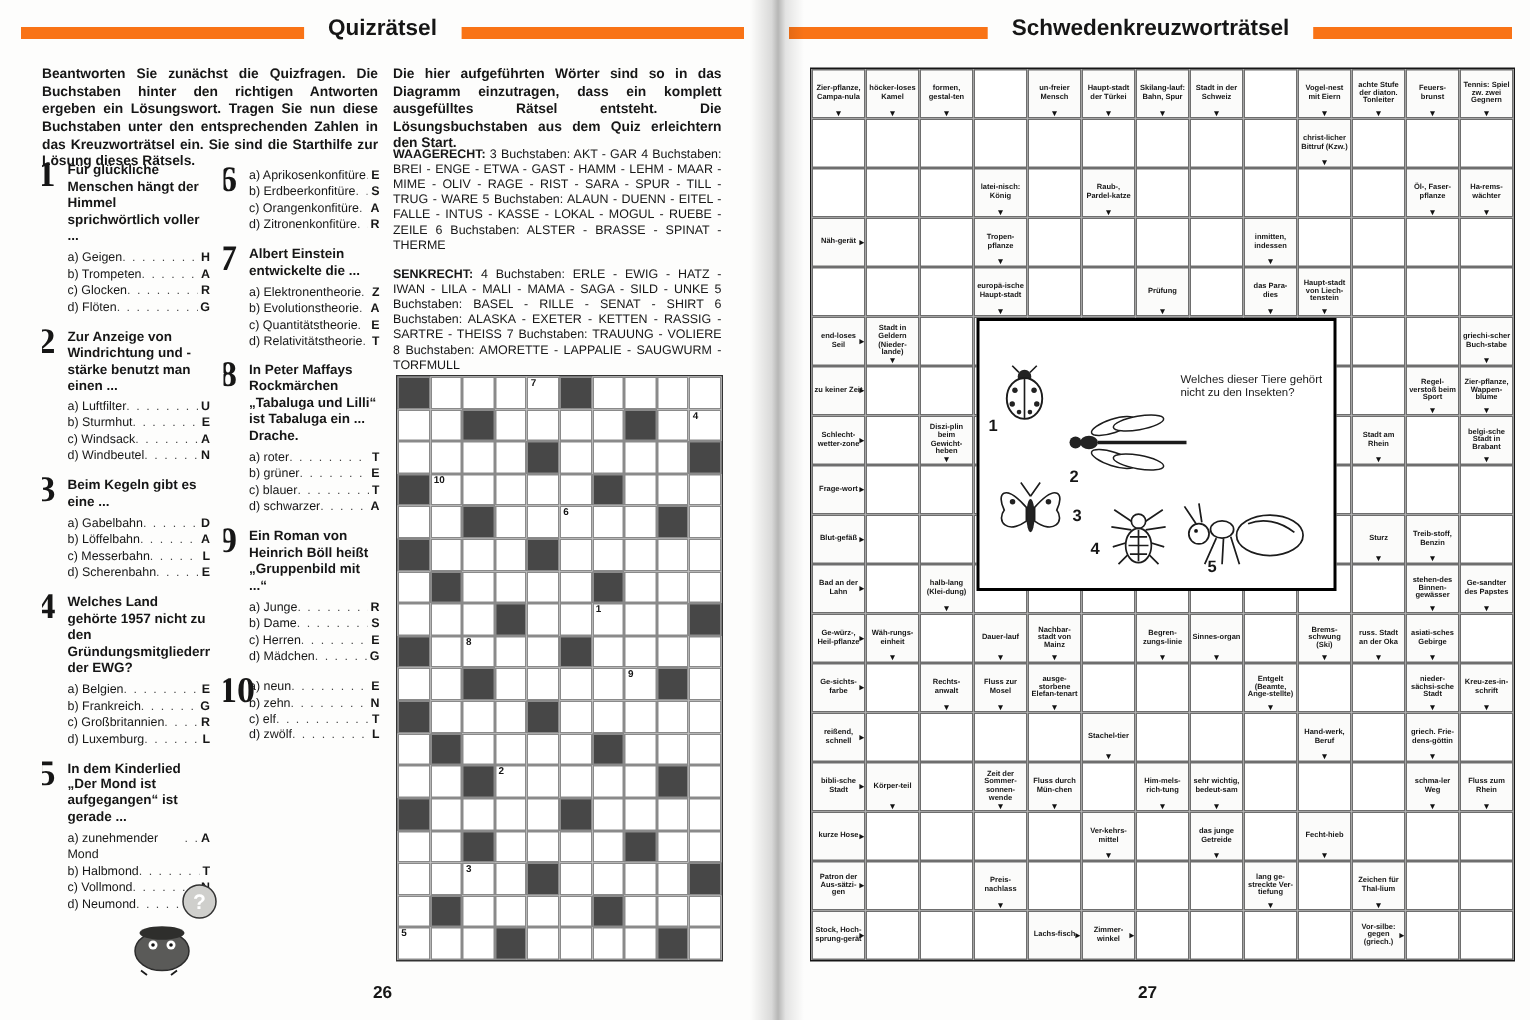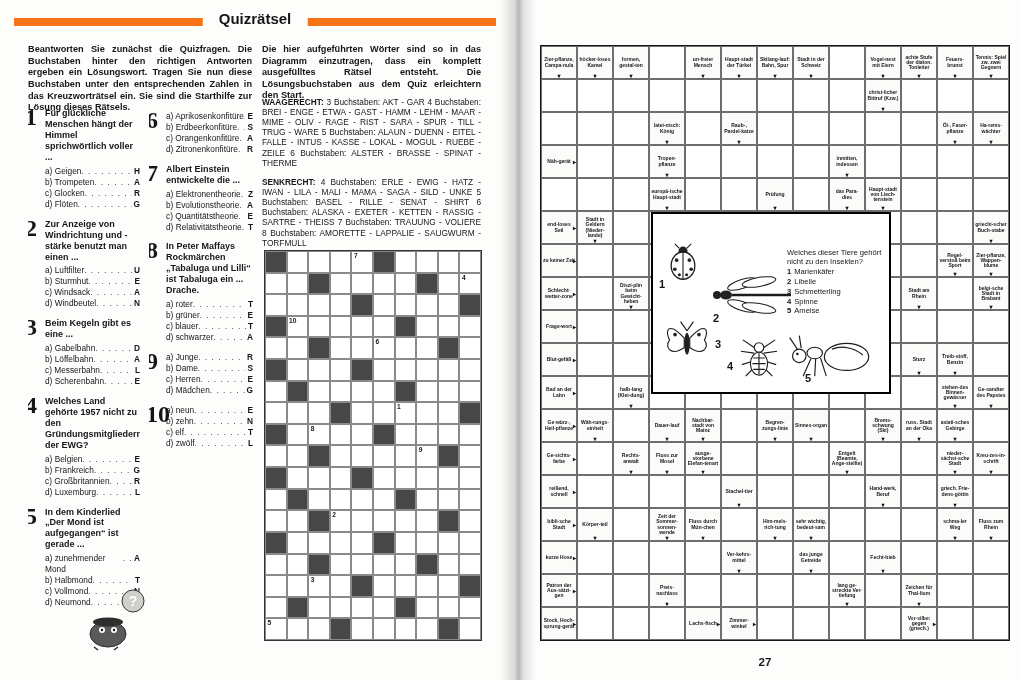--- a/index.html
+++ b/index.html
@@ -298,20 +298,21 @@
           </div>
           <div class="opt">
             <span class="t">d) schwarzer</span>
             <span class="dots"></span>
             <span class="letter">A</span>
           </div>
         </div>
       </div>
       <div class="question">
         <span class="qnum">9</span>
+        <div class="qtext">Ein Roman von Heinrich Böll heißt „Gruppenbild mit ...“</div>
         <div class="opts">
           <div class="opt">
             <span class="t">a) Junge</span>
             <span class="dots"></span>
             <span class="letter">R</span>
           </div>
           <div class="opt">
             <span class="t">b) Dame</span>
             <span class="dots"></span>
             <span class="letter">S</span>
@@ -565,37 +566,34 @@
       <ellipse cx="24" cy="46" rx="18" ry="13" fill="#5a5a58" stroke="#2c2c2c"></ellipse>
       <ellipse cx="24" cy="34" rx="15" ry="4.5" fill="#2e2e2c"></ellipse>
       <circle cx="18" cy="42" r="3" fill="#fff"></circle>
         <circle cx="30" cy="42" r="3" fill="#fff"></circle>
       <circle cx="18" cy="42" r="1.2" fill="#111"></circle>
         <circle cx="30" cy="42" r="1.2" fill="#111"></circle>
       <path d="M10 59 L14 62 M34 59 L30 62" class="ln"></path>
     </svg>
   </div>
 
+  <div class="page-number">26</div>
 </div>
 
 <div class="page" id="right-page">
+  <div class="header-bar">
+    <span class="header-title">Schwedenkreuzworträtsel</span>
+  </div>
 
   <div id="swedish-grid">
 
     <div id="tierquiz">
 
       <div id="tq-text">
         <div>Welches dieser Tiere gehört nicht zu den Insekten?</div>
-        <div id="tq-options">
-            <div class="tq-opt"><b>1</b><span>Marienkäfer</span></div>
-            <div class="tq-opt"><b>2</b><span>Libelle</span></div>
-            <div class="tq-opt"><b>3</b><span>Schmetterling</span></div>
-            <div class="tq-opt"><b>4</b><span>Spinne</span></div>
-            <div class="tq-opt"><b>5</b><span>Ameise</span></div>
-          </div>
       </div>
 
       <div class="animal" style="left:10px;top:28px;">
         <svg width="40" height="40" viewBox="0 0 44 44">
           <path d="M18 7 L13 2 M26 7 L31 2" class="ln"></path>
           <circle cx="22" cy="10" r="5" fill="#222"></circle>
           <ellipse cx="22" cy="26" rx="13" ry="15" fill="#fff" stroke="#1c1c1c" stroke-width="1.4"></ellipse>
           <line x1="22" y1="11" x2="22" y2="41" stroke="#1c1c1c" stroke-width="1.2"></line>
           <circle cx="15" cy="20" r="2" fill="#222"></circle>
             <circle cx="29" cy="20" r="2" fill="#222"></circle>

